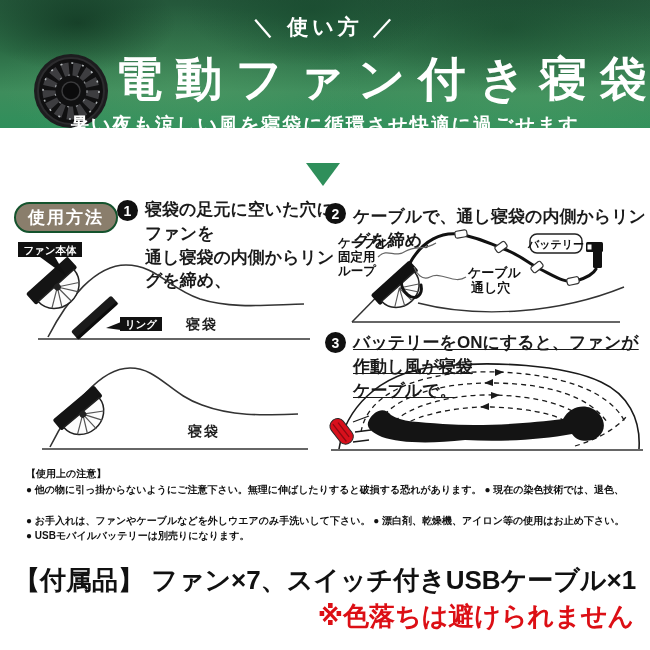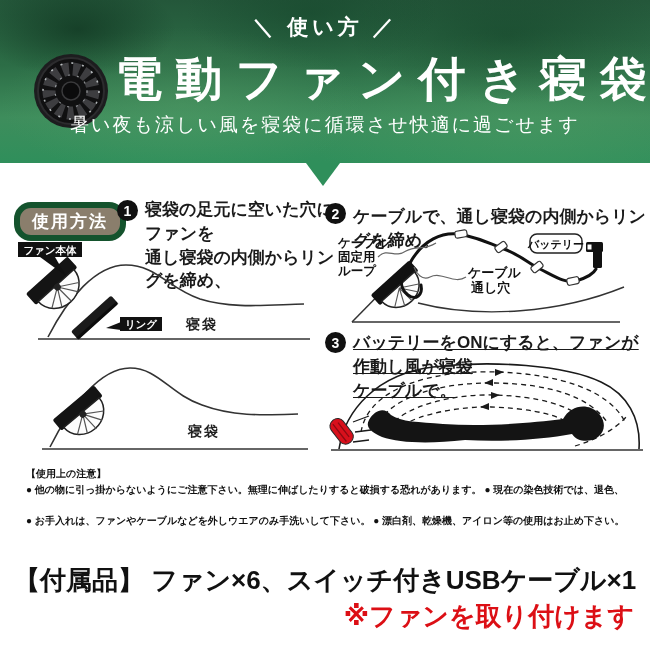--- a/index.html
+++ b/index.html
@@ -1,39 +1,39 @@
 <!DOCTYPE html>
 <html><head>
 <meta charset="utf-8">
 <style>
   html,body{margin:0;padding:0;background:#fff;}
   #page{position:relative;width:650px;height:650px;background:#fff;overflow:hidden;
         font-family:"Liberation Sans","DejaVu Sans",sans-serif;color:#111;}
   
-  .hero{position:absolute;left:0;top:0;width:650px;height:163px;
+  .hero{position:absolute;left:0;top:0;width:650px;height:128px;
     background:
       radial-gradient(140px 70px at 12% 18%, rgba(8,38,22,.55), transparent 70%),
       radial-gradient(180px 80px at 48% 8%, rgba(18,66,40,.5), transparent 70%),
       radial-gradient(220px 95px at 78% 22%, rgba(14,58,34,.45), transparent 72%),
       radial-gradient(260px 110px at 28% 64%, rgba(96,168,110,.30), transparent 70%),
       radial-gradient(300px 130px at 82% 78%, rgba(80,158,100,.38), transparent 75%),
       linear-gradient(180deg,#24573a 0%,#2c6d46 40%,#3e8d5c 72%,#2f8f5b 100%);}
   .kicker{position:absolute;left:0;top:13px;width:650px;text-align:center;
     color:#fff;font-size:21px;font-weight:bold;letter-spacing:4px;}
   .hero-title{position:absolute;left:100px;top:48px;width:545px;text-align:center;
     color:#fff;font-size:47px;font-weight:bold;letter-spacing:13px;white-space:nowrap;margin-left:15px;}
   .hero-sub{position:absolute;left:0;top:112px;width:650px;text-align:center;
-    color:#fff;font-size:19px;font-weight:normal;letter-spacing:2px;white-space:nowrap;}
+    color:#fff;font-size:19px;font-weight:bold;letter-spacing:2px;white-space:nowrap;}
   .hero-tri{position:absolute;left:306px;top:163px;width:0;height:0;
     border-left:17px solid transparent;border-right:17px solid transparent;
     border-top:23px solid #2f8f5b;}
   .fan-photo{position:absolute;left:33px;top:53px;width:76px;height:76px;}
   
   .badge{position:absolute;left:14px;top:202px;width:100px;height:27px;
-    background:#8a7e6c;border:6px solid #14532d;border-radius:17px;
+    background:#8a7e6c;border:2px solid #14532d;border-radius:17px;
     color:#fff;font-size:17px;font-weight:bold;letter-spacing:2px;
     display:flex;align-items:center;justify-content:center;}
   .stepnum{position:absolute;width:21px;height:21px;border-radius:50%;
     background:#111;color:#fff;font-size:14px;font-weight:bold;
     display:flex;align-items:center;justify-content:center;}
   .steptext{position:absolute;font-size:17px;font-weight:bold;line-height:1.4;color:#1a1a1a;}
   .dg{position:absolute;}
   .dg text{font-family:"Liberation Sans","DejaVu Sans",sans-serif;}
   
   .notes{position:absolute;left:26px;top:466px;width:630px;font-size:10px;
@@ -163,19 +163,19 @@
     </g>
     <path d="M 44,60 C 50,49 60,47 66,55 C 76,62 94,62 118,64 C 160,67 205,63 238,59 C 244,48 256,44 266,48 C 280,54 283,70 273,77 C 265,83 252,82 247,74 C 215,80 175,82 140,80 C 104,84 74,83 57,77 C 46,72 40,67 44,60 Z" fill="#141414"></path>
     <g transform="translate(17,71) rotate(-38)">
       <rect x="-8" y="-14" width="15" height="28" rx="7" fill="#d8101c" stroke="#2a2a2a" stroke-width="1"></rect>
       <path d="M -3,-11 L -3,11 M 2,-9 L 2,9" stroke="#8d0a12" stroke-width="1.3" fill="none"></path>
     </g>
   </svg>
 
   <div class="notes">
     <div>【使用上の注意】</div>
-    <div><span>● 他の物に引っ掛からないようにご注意下さい。無理に伸ばしたりすると破損する恐れがあります。 ● 現在の染色技術では、退色、</span><br><br><span>● お手入れは、ファンやケーブルなどを外しウエアのみ手洗いして下さい。 ● 漂白剤、乾燥機、アイロン等の使用はお止め下さい。</span><br></div>
+    <div><span>● 他の物に引っ掛からないようにご注意下さい。無理に伸ばしたりすると破損する恐れがあります。 ● 現在の染色技術では、退色、</span><br><br><span>● お手入れは、ファンやケーブルなどを外しウエアのみ手洗いして下さい。 ● 漂白剤、乾燥機、アイロン等の使用はお止め下さい。</span><br><span>● USBモバイルバッテリーは別売りになります。</span></div>
   </div>
 
-  <div class="included">【付属品】 ファン×6、スイッチ付きUSBケーブル×1</div>
-  <div class="battery-note">※ファンを取り付けます</div>
+  <div class="included">【付属品】 ファン×7、スイッチ付きUSBケーブル×1</div>
+  <div class="battery-note">※色落ちは避けられません</div>
 
 </div>
 
 </body></html>

